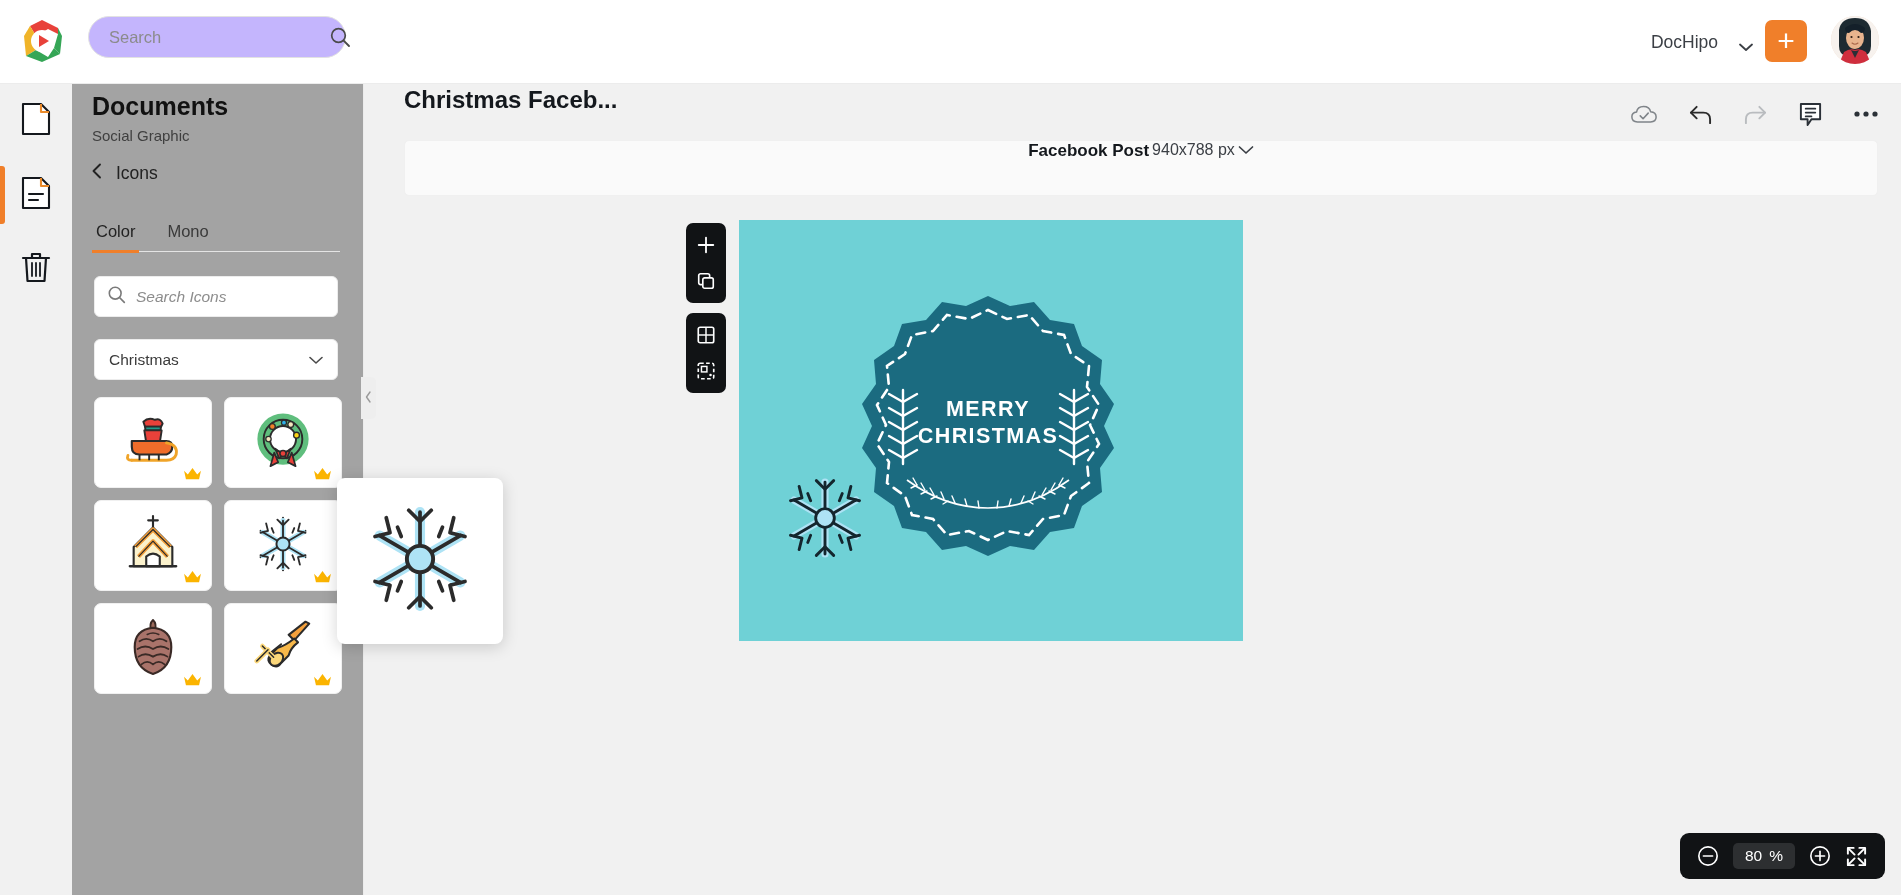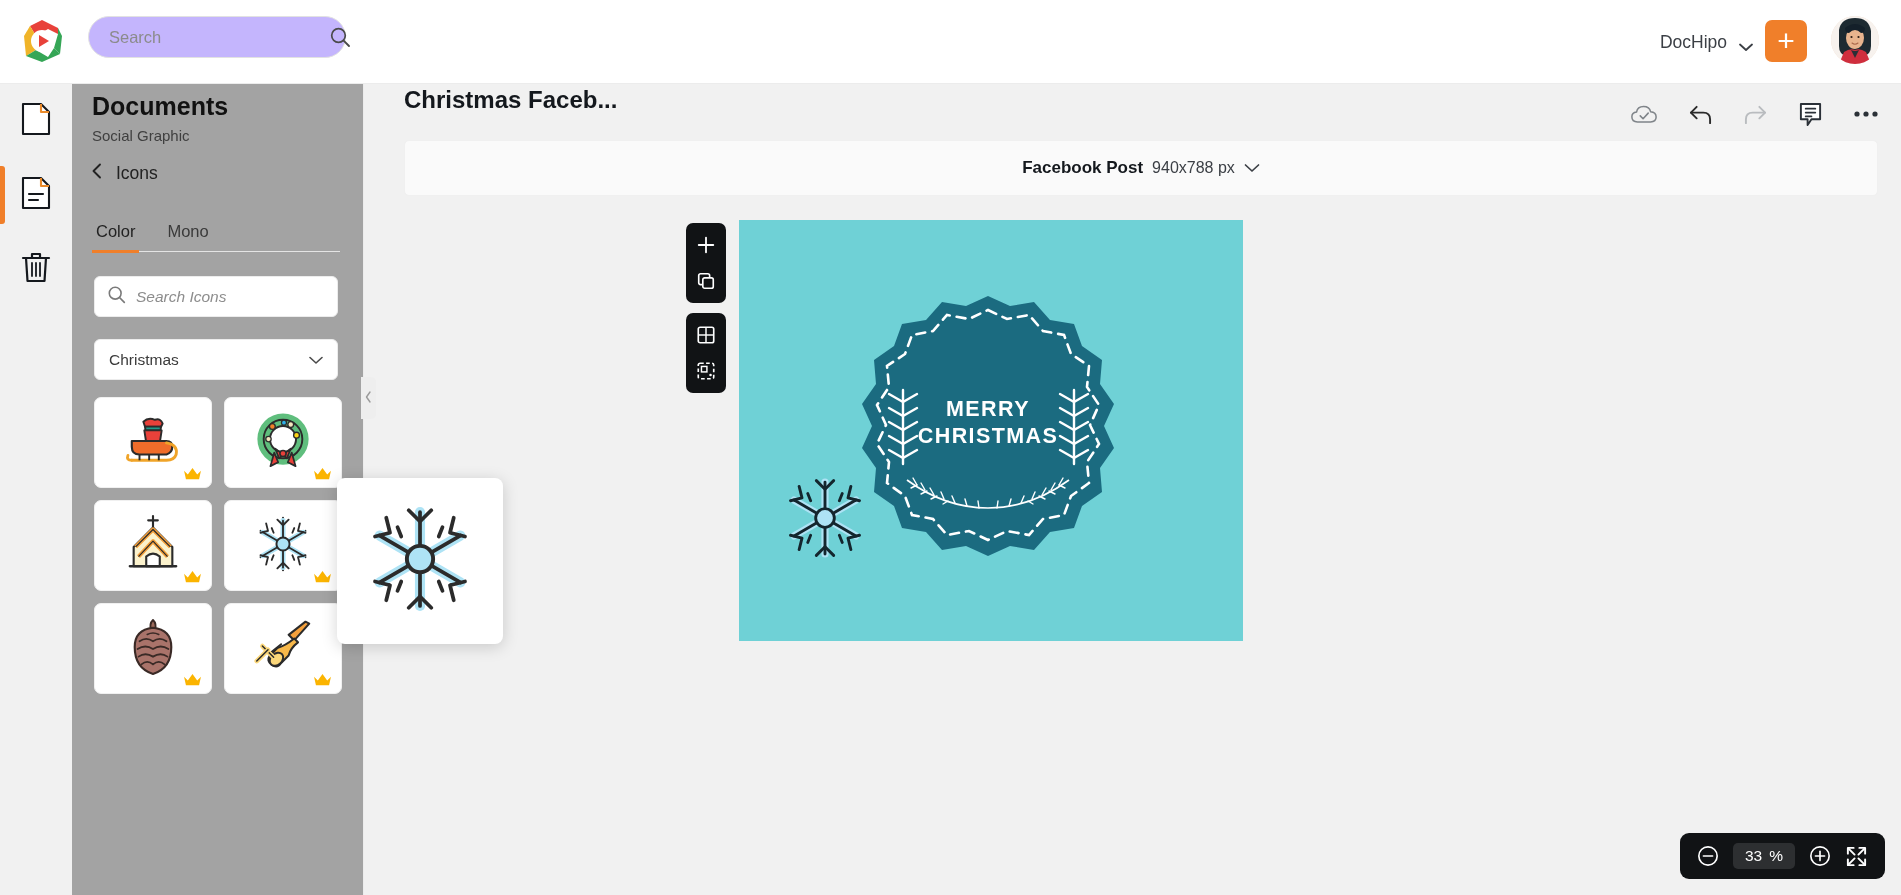--- a/index.html
+++ b/index.html
@@ -30,21 +30,21 @@
   }
   .search-box input {
     flex: 1; border: none; outline: none; background: transparent;
     font-size: 16.5px; color: #4a4a4a; font-family: "Liberation Sans", sans-serif;
   }
   .search-box input::placeholder { color: #8b8b8b; }
   .search-mag { width: 22px; height: 22px; flex: 0 0 22px; }
 
   .account {
     position: absolute; right: 148px; top: 0; height: 84px;
-    display: flex; align-items: center; gap: 12px; cursor: pointer;
+    display: flex; align-items: center; gap: 21px; cursor: pointer;
   }
   .account-name { font-size: 17.5px; color: #3b3f45; }
   .chev-sm { width: 14px; height: 9px; }
   .plus-btn {
     position: absolute; right: 94px; top: 20px;
     width: 42px; height: 42px; border-radius: 7px;
     background: #f07f2a;
     display: flex; align-items: center; justify-content: center;
     cursor: pointer; border: none;
   }
@@ -149,21 +149,21 @@
   }
   .doc-actions {
     position: absolute; right: 22px; top: 0; height: 60px;
     display: flex; align-items: center; gap: 30px;
   }
   .act-btn { cursor: pointer; display:flex; align-items:center; justify-content:center; }
 
   .size-bar {
     position: absolute; left: 40px; top: 56px; width: 1474px; height: 56px;
     background: #fafafa; border: 1px solid #f0f0f0; border-radius: 5px;
-    display: flex; align-items: center; justify-content: center; gap: 9px;
+    display: flex; justify-content: center; gap: 3px;
   }
   .size-name { font-size: 17px; font-weight: bold; color: #14181d; }
   .size-dim { font-size: 16px; color: #3b3f45; }
 
   
   .canvas {
     position: absolute; left: 375px; top: 136px;
     width: 504px; height: 421px; background: #6fd1d6;
   }
 
@@ -666,21 +666,21 @@
     </div>
 
     <div class="zoomctl">
       <span class="zbtn">
         <svg viewBox="0 0 24 24" width="22" height="22">
           <circle cx="12" cy="12" r="10" fill="none" stroke="#fff" stroke-width="1.8"></circle>
           <line x1="7" y1="12" x2="17" y2="12" stroke="#fff" stroke-width="1.8" stroke-linecap="round"></line>
         </svg>
       </span>
       <span class="zval">
-        <span>33</span>
+        <span>80</span>
         <span>%</span>
       </span>
       <span class="zbtn">
         <svg viewBox="0 0 24 24" width="22" height="22">
           <circle cx="12" cy="12" r="10" fill="none" stroke="#fff" stroke-width="1.8"></circle>
           <line x1="7" y1="12" x2="17" y2="12" stroke="#fff" stroke-width="1.8" stroke-linecap="round"></line>
           <line x1="12" y1="7" x2="12" y2="17" stroke="#fff" stroke-width="1.8" stroke-linecap="round"></line>
         </svg>
       </span>
       <span class="zbtn">

